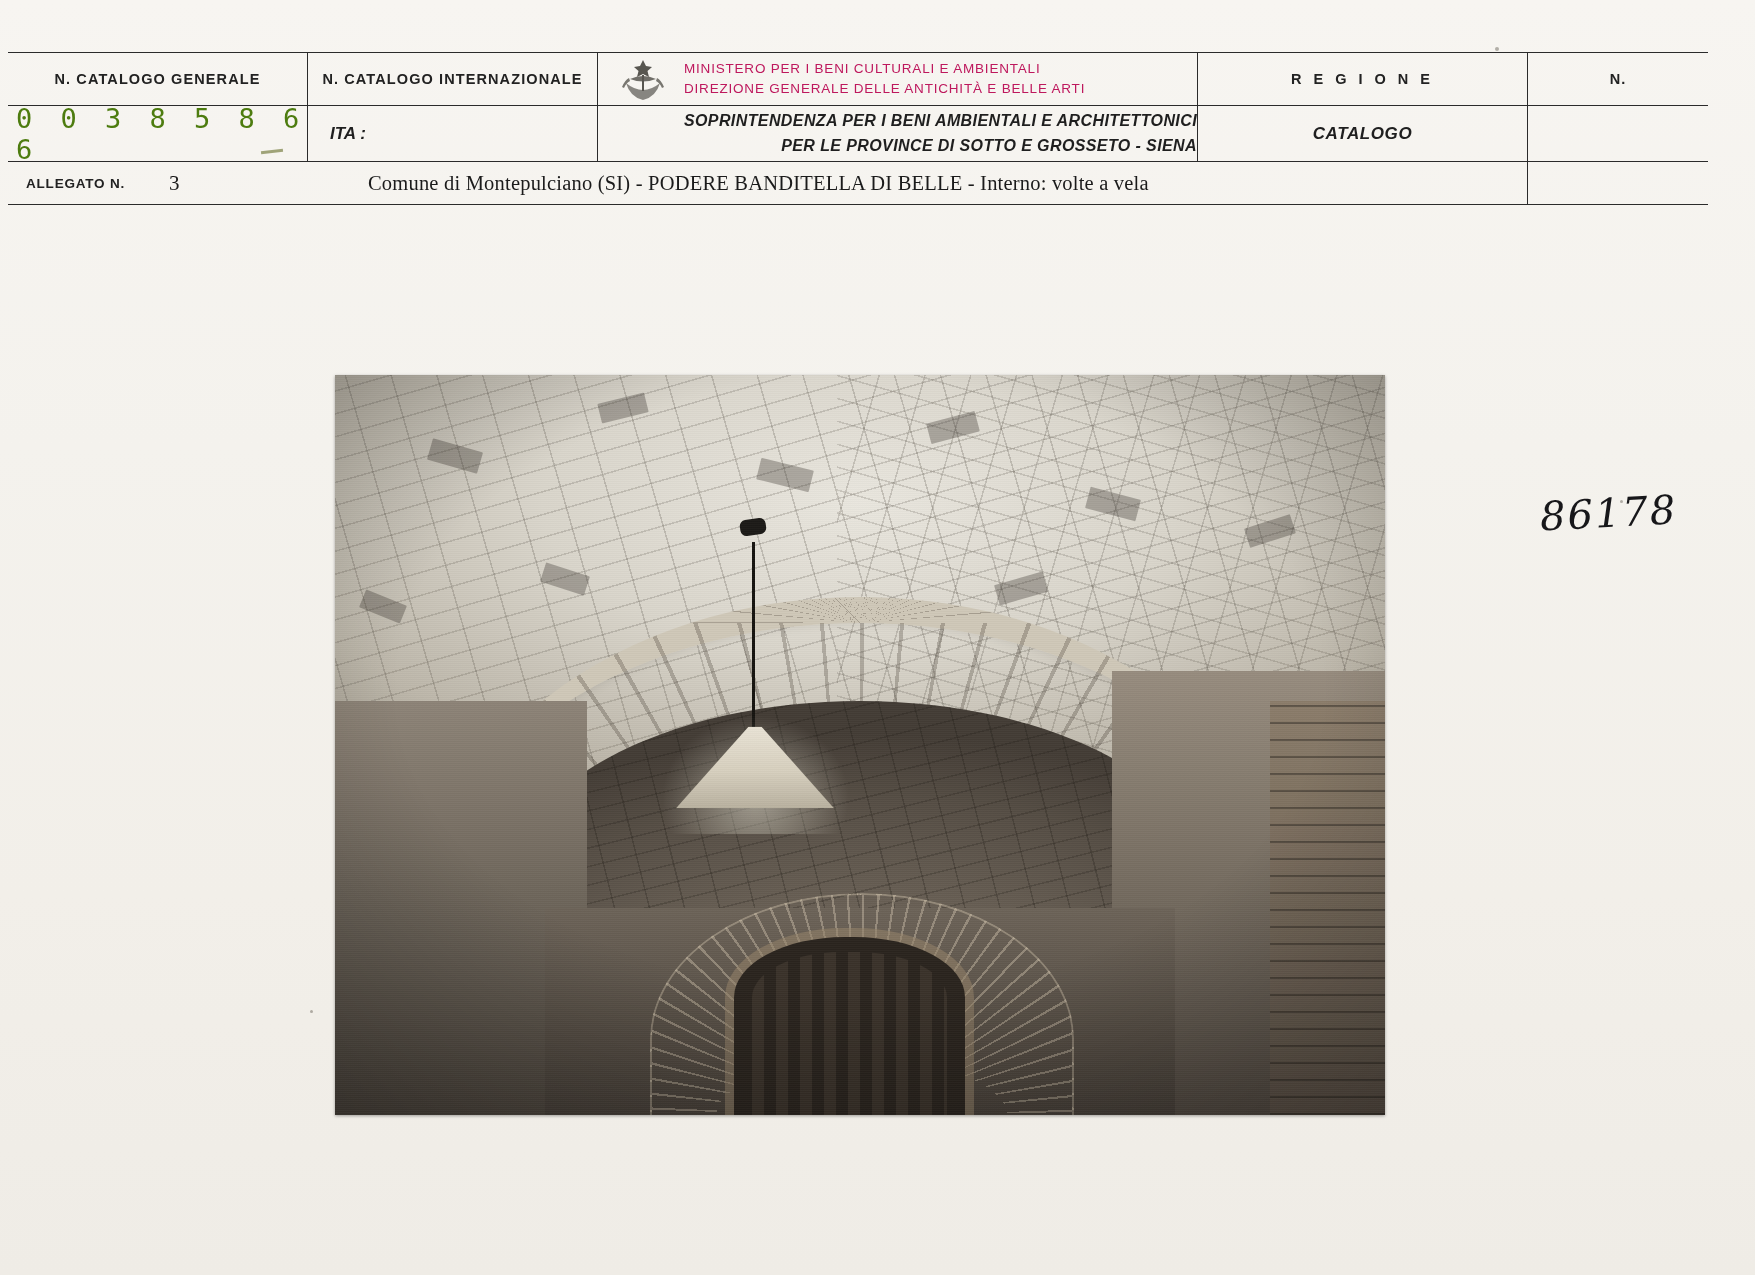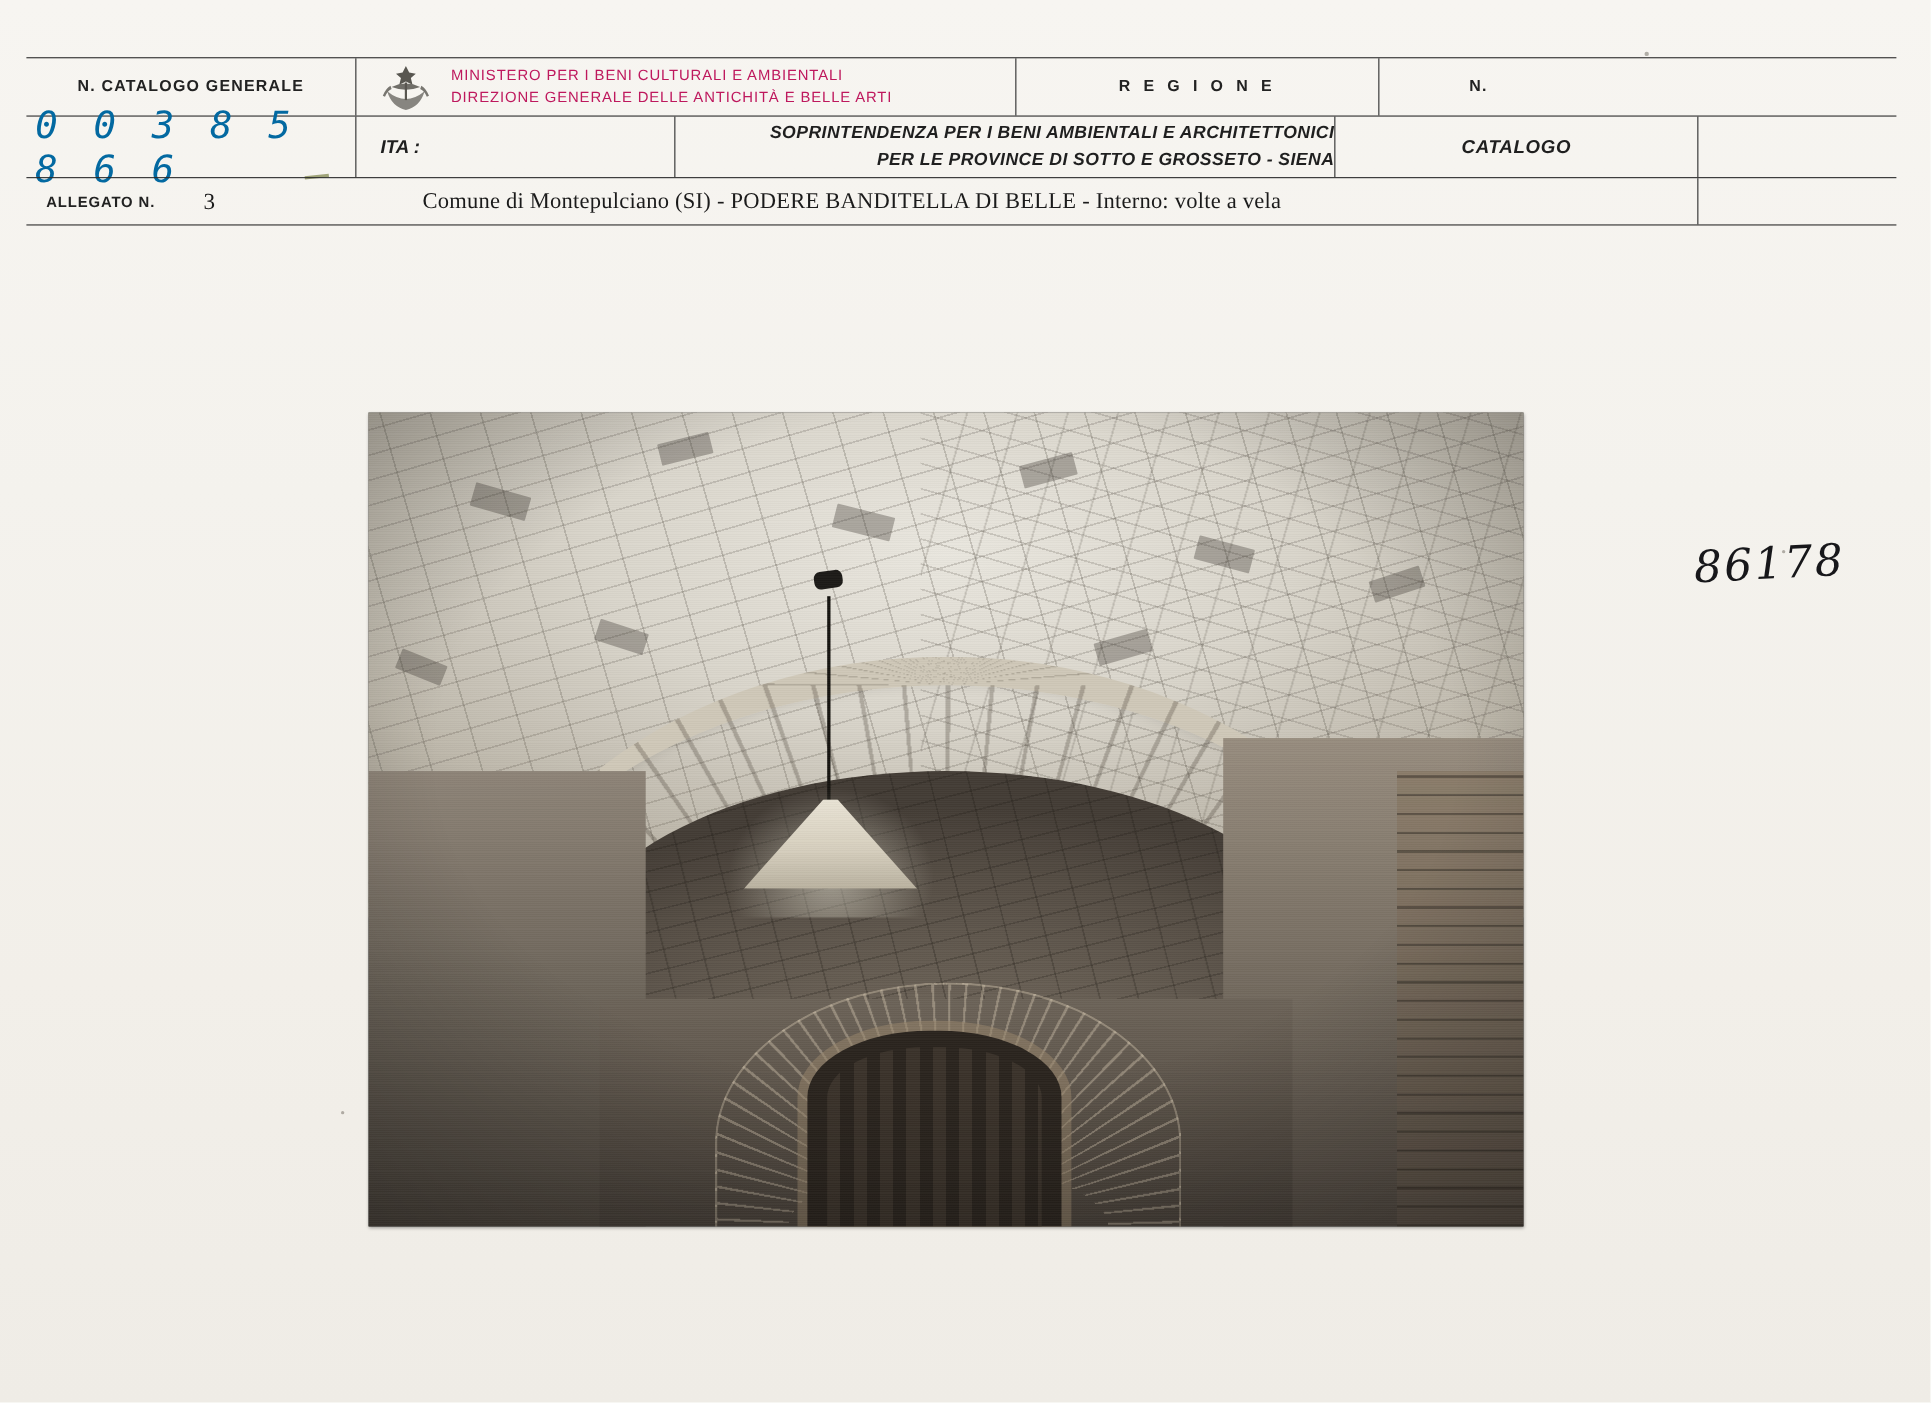--- a/index.html
+++ b/index.html
@@ -23,21 +23,21 @@
   .paper-tone {
     position: absolute;
     inset: 0;
     background:
       linear-gradient(180deg, #f7f5f1 0%, #f4f2ed 35%, #f2efe9 70%, #efece6 100%);
   }
 
   
   .form {
     position: absolute;
-    left: 24px;
+    left: 8px;
     top: 52px;
     width: 1700px;
     border-top: 1.5px solid #2b2b2b;
     border-bottom: 1.5px solid #2b2b2b;
   }
   .form-row {
     display: flex;
     position: relative;
   }
   .row1 { height: 52px; }
@@ -96,25 +96,24 @@
     font-style: italic;
     font-weight: bold;
     letter-spacing: 0.4px;
     line-height: 1.55;
     color: #1f1f1f;
     text-align: right;
     width: 100%;
   }
   .catalog-number {
     font-family: "DejaVu Sans Mono", monospace;
-    font-size: 34px;
+    font-size: 27px;
     letter-spacing: 6px;
-    color: #0369a1;
+    color: #4d7c0f;
     padding-left: 8px;
-    font-style: italic;
   }
   .catalog-number-wrap {
     position: relative;
     width: 100%;
     display: flex;
     align-items: center;
     justify-content: center;
   }
   .pencil-mark {
     position: absolute;
@@ -420,20 +419,23 @@
 <body>
 
 <div class="page">
   <div class="paper-tone"></div>
 
   <div class="form">
 
     <div class="form-row row1">
       <div class="cell c-gen vline">
         <span class="lbl">N. CATALOGO GENERALE</span>
+      </div>
+      <div class="cell c-intl vline">
+        <span class="lbl">N. CATALOGO INTERNAZIONALE</span>
       </div>
       <div class="cell c-min vline">
         <div class="min-block">
           <svg class="emblem" viewBox="0 0 54 44">
             <g fill="#3d3b35">
               <path d="M27 3 L30 9 L36 10 L31.5 14 L33 20 L27 17 L21 20 L22.5 14 L18 10 L24 9 Z"></path>
               <path d="M26 18 h2 v16 h-2 z"></path>
               <path d="M14 22 q13 -6 26 0 q-13 5 -26 0 z" opacity="0.85"></path>
               <path d="M10 26 q17 14 34 0 q-4 14 -17 17 q-13 -3 -17 -17 z" opacity="0.7"></path>
               <path d="M6 30 q3 -7 7 -9 l1 3 q-4 2 -6 7 z" opacity="0.8"></path>

